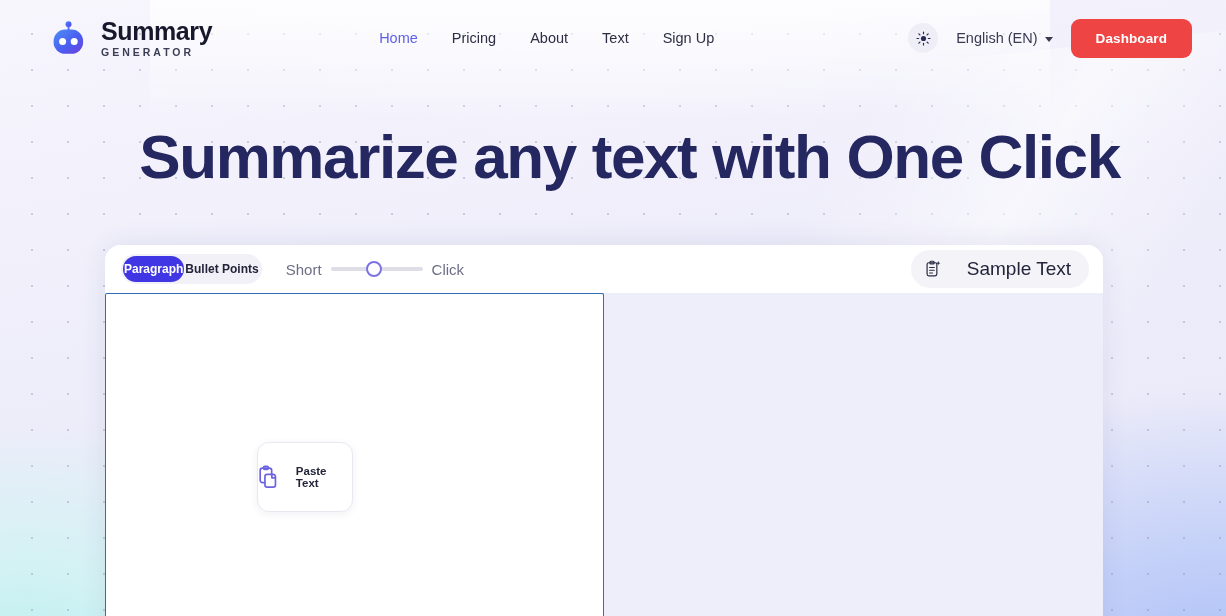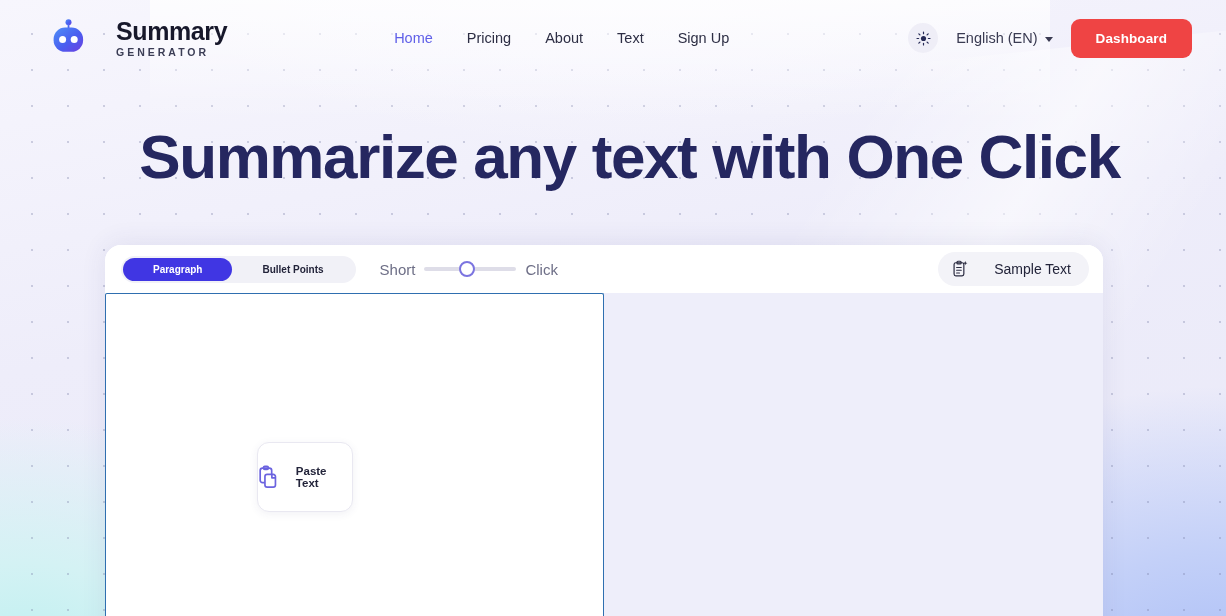--- a/index.html
+++ b/index.html
@@ -61,21 +61,22 @@
     position: relative;
     z-index: 5;
     height: 76px;
     display: flex;
     align-items: center;
     padding: 0 34px 0 48px;
   }
 
   .brand {
     display: flex;
-    gap: 28px;
+    align-items: center;
+    gap: 13px;
     cursor: pointer;
   }
 
   .brand-mark { width: 40px; height: 36px; display: block; flex: none; }
 
   .brand-text { line-height: 1; padding-top: 1px; }
 
   .brand-title {
     font-size: 25px;
     font-weight: bold;
@@ -202,24 +203,24 @@
     display: flex;
     align-items: center;
     background: #f1f1f7;
     border-radius: 999px;
     padding: 2px;
   }
 
   .mode-btn {
     border: none;
     background: transparent;
-    font-size: 10px;
+    font-size: 12px;
     font-weight: bold;
     color: #23243a;
-    padding: 6px 30px;
+    padding: 6px 1px;
     border-radius: 999px;
     cursor: pointer;
     white-space: nowrap;
   }
 
   .mode-btn.active { background: #4036e3; color: #ffffff; }
 
   .length-ctl {
     display: flex;
     align-items: center;
@@ -257,21 +258,21 @@
 
   .sample-btn {
     margin-left: auto;
     display: flex;
     align-items: center;
     gap: 26px;
     background: #f3f3f8;
     border: none;
     border-radius: 999px;
     padding: 8px 18px 8px 14px;
-    font-size: 14px;
+    font-size: 19px;
     color: #23243a;
     cursor: pointer;
     white-space: nowrap;
   }
 
   .panes { display: flex; height: 372px; }
 
   .pane-left {
     width: 499px;
     background: #ffffff;

